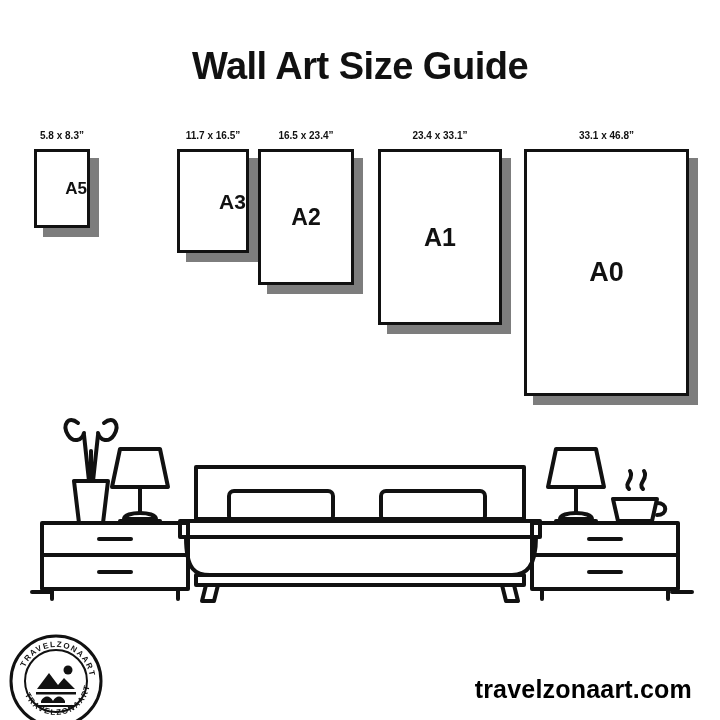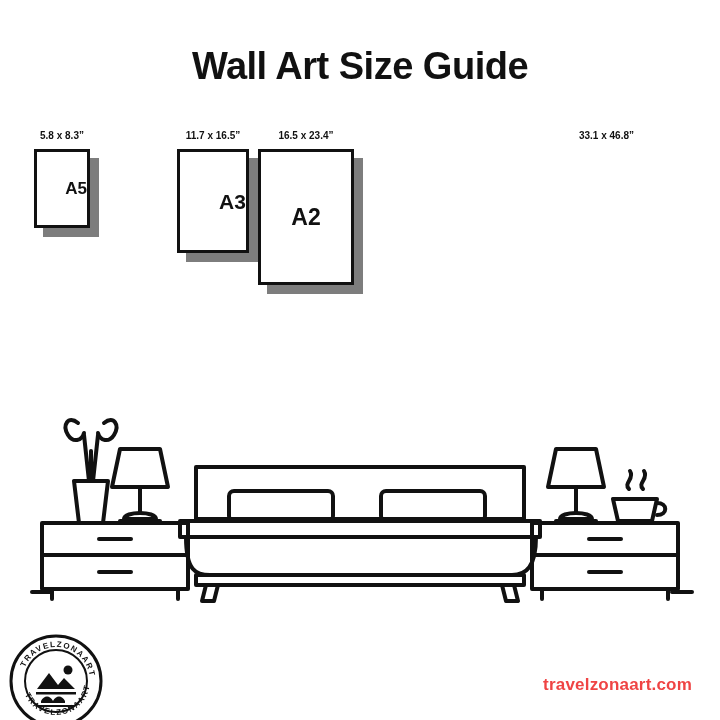--- a/index.html
+++ b/index.html
@@ -87,23 +87,23 @@
     position: absolute;
     left: 0;
     top: 608px;
     width: 720px;
     height: 112px;
   }
   .site-url {
     position: absolute;
     right: 28px;
     top: 52px;
-    font-size: 17px;
-    font-weight: bold;
-    color: #ef4444;
+    font-size: 25px;
+    font-weight: bold;
+    color: #000000;
     letter-spacing: 0.2px;
   }
   #logo {
     position: absolute;
     left: 8px;
     top: 10px;
   }
 </style>
 </head>
 <body>
@@ -129,23 +129,32 @@
       </div>
     </div>
 
     <div class="frame-wrap" style="left:258px; top:0px; width:96px; height:290px;">
       <div class="frame-dim" style="top:10px;">16.5 x 23.4”</div>
       <div class="frame-box" style="top:29px; width:96px; height:136px;">
         <span class="frame-label" style="font-size:23px;">A2</span>
       </div>
     </div>
 
+    <div class="frame-wrap" style="left:378px; top:0px; width:124px; height:290px;">
+      <div class="frame-dim" style="top:10px;">23.4 x 33.1”</div>
+      <div class="frame-box" style="top:29px; width:124px; height:176px;">
+        <span class="frame-label" style="font-size:25px;">A1</span>
+      </div>
+    </div>
 
     <div class="frame-wrap" style="left:524px; top:0px; width:165px; height:290px;">
       <div class="frame-dim" style="top:10px;">33.1 x 46.8”</div>
+      <div class="frame-box" style="top:29px; width:165px; height:247px;">
+        <span class="frame-label" style="font-size:27px;">A0</span>
+      </div>
     </div>
 
   </div>
 
   <div id="room">
     <svg width="720" height="230" viewBox="0 0 720 230" xmlns="http://www.w3.org/2000/svg">
       <g fill="none" stroke="#111111" stroke-width="4" stroke-linecap="round" stroke-linejoin="round">
 
         <line x1="32" y1="197" x2="52" y2="197"></line>
 

